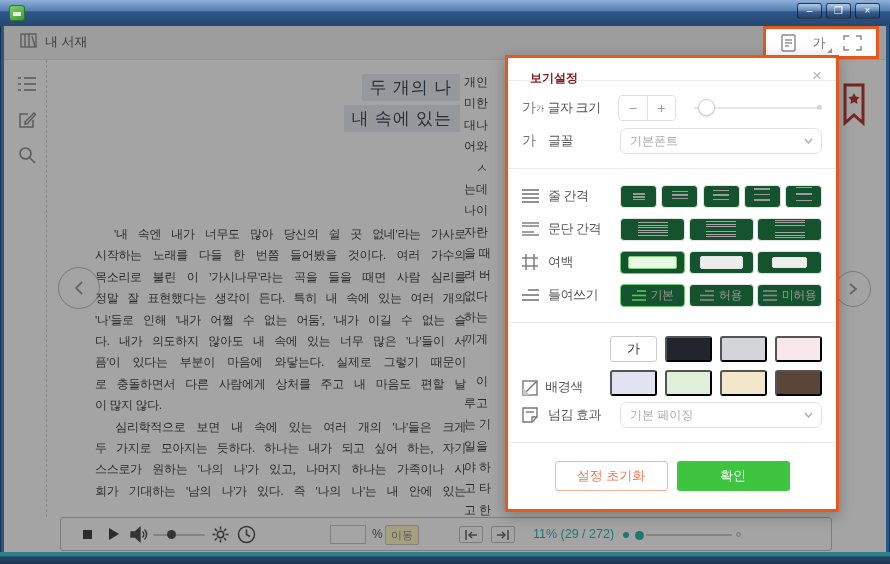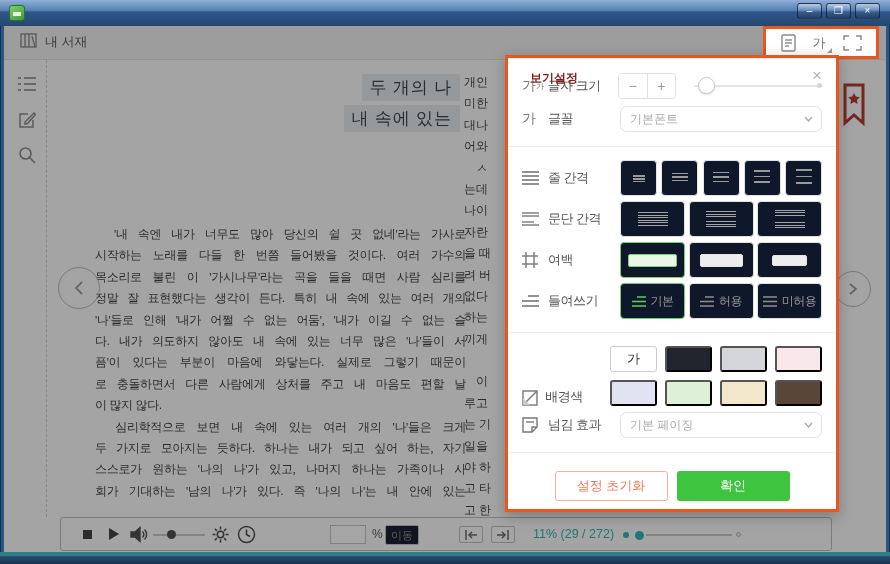--- a/index.html
+++ b/index.html
@@ -60,21 +60,21 @@
   .bbar { position:absolute; left:56px; top:491px; width:772px; height:34px;
     border:1px solid #bdbdbd; border-radius:3px; }
   .bb-abs { position:absolute; }
   .stop-sq { left:22px; top:12px; width:9px; height:9px; background:#3c3c3c; }
   .play-tri { left:48px; top:10px; width:0; height:0; border-left:10px solid #3c3c3c;
     border-top:6px solid transparent; border-bottom:6px solid transparent; }
   .vol-track { left:92px; top:16px; width:52px; height:2px; background:#c9c9c9; border-radius:1px; }
   .vol-dot { left:106px; top:12px; width:9px; height:9px; background:#4a4a4a; border-radius:50%; }
   .pct-input { left:269px; top:7px; width:36px; height:19px; border:1px solid #c6c6c6; background:#fff; font-size:11px; padding:0 3px; }
   .pct-sign { left:311px; top:9px; font-size:12px; color:#555; }
-  .go-btn { left:324px; top:7px; width:34px; height:20px; border:1px solid #c6c6c6; background:#0f172a;
+  .go-btn { left:324px; top:7px; width:34px; height:20px; border:1px solid #c6c6c6; background:#fef9c3;
     border-radius:2px; font-size:11px; color:#888; line-height:18px; text-align:center; }
   .jump-btn { top:8px; width:24px; height:17px; border:1px solid #bfbfbf; border-radius:2px; background:#fdfdfd;
     display:flex; align-items:center; justify-content:center; }
   .jump-first { left:398px; } .jump-last { left:430px; }
   .prog-text { left:472px; top:9px; font-size:12.5px; color:#28b5b0; }
   .prog { left:562px; top:11px; width:118px; height:12px; }
   .prog .p-dot1 { position:absolute; left:0; top:3px; width:6px; height:6px; border-radius:50%; background:#28b5b0; }
   .prog .p-handle { position:absolute; left:12px; top:1.5px; width:9px; height:9px; border-radius:50%; background:#28b5b0; }
   .prog .p-track { position:absolute; left:23px; top:5px; width:86px; height:2px; background:#c9c9c9; }
   .prog .p-end { position:absolute; right:0; top:3px; width:5px; height:5px; border-radius:50%; border:1px solid #bbb; background:#eee; }
@@ -112,21 +112,21 @@
   .fs-track { position:absolute; left:0; right:0; top:12px; height:2px; background:#e6e6e6; }
   .fs-handle { position:absolute; left:4px; top:4px; width:17px; height:17px; border-radius:50%;
     background:#fff; border:1px solid #ccc; box-shadow:0 1px 2px rgba(0,0,0,.15); }
   .fs-end { position:absolute; right:0; top:10px; width:5px; height:5px; border-radius:50%; background:#d5d5d5; }
 
   .select { position:relative; flex:1; height:26px; border:1px solid #e2e2e2; border-radius:7px;
     color:#aaa; font-size:12px; line-height:24px; padding:0 22px 0 9px; background:#fff;
     white-space:nowrap; overflow:hidden; }
   .select .chev { position:absolute; right:8px; top:9px; }
 
-  .opt-btn { background:#0f172a; border:1px solid #e3e3e3; border-radius:4px; height:36px;
+  .opt-btn { background:#14532d; border:1px solid #e3e3e3; border-radius:4px; height:23px;
     display:flex; align-items:center; justify-content:center; gap:5px; padding:0; }
   .opt-btn.sel { border:1.5px solid #6fce6e; }
   .ls-btn { width:37px; } .w3-btn { width:65px; }
 
   .lsg { width:16px; background:repeating-linear-gradient(180deg,#9a9a9a 0 1.5px,transparent 1.5px var(--p)); }
   .lsg1 { width:12px; height:7px; --p:3px; }
   .lsg2 { height:10px; --p:3.5px; }
   .lsg3 { height:13px; --p:4.5px; }
   .lsg4 { height:16px; --p:5.5px; }
   .lsg5 { height:19px; --p:6.5px; }

